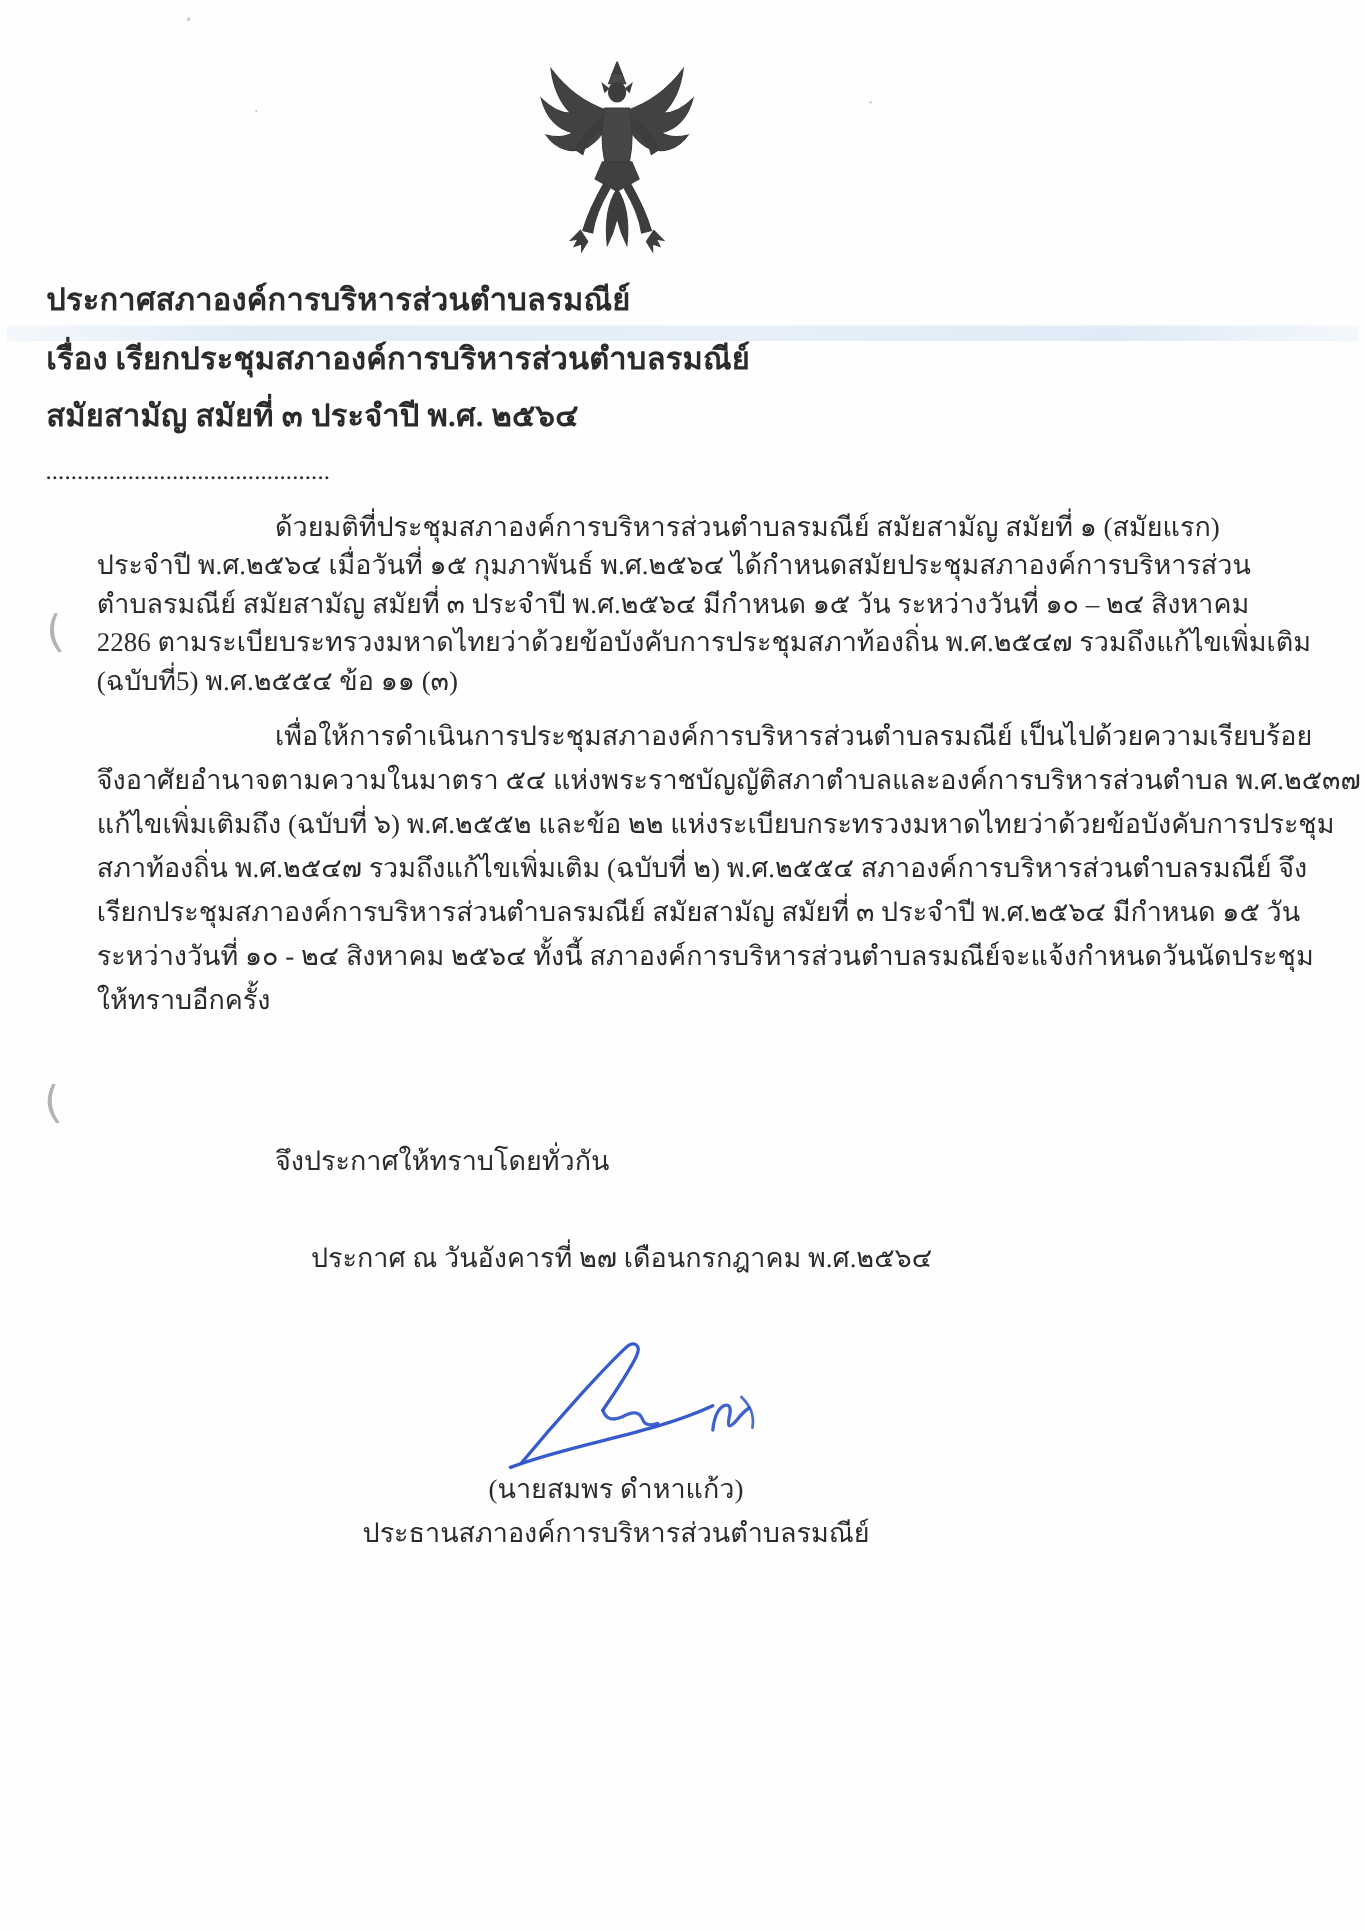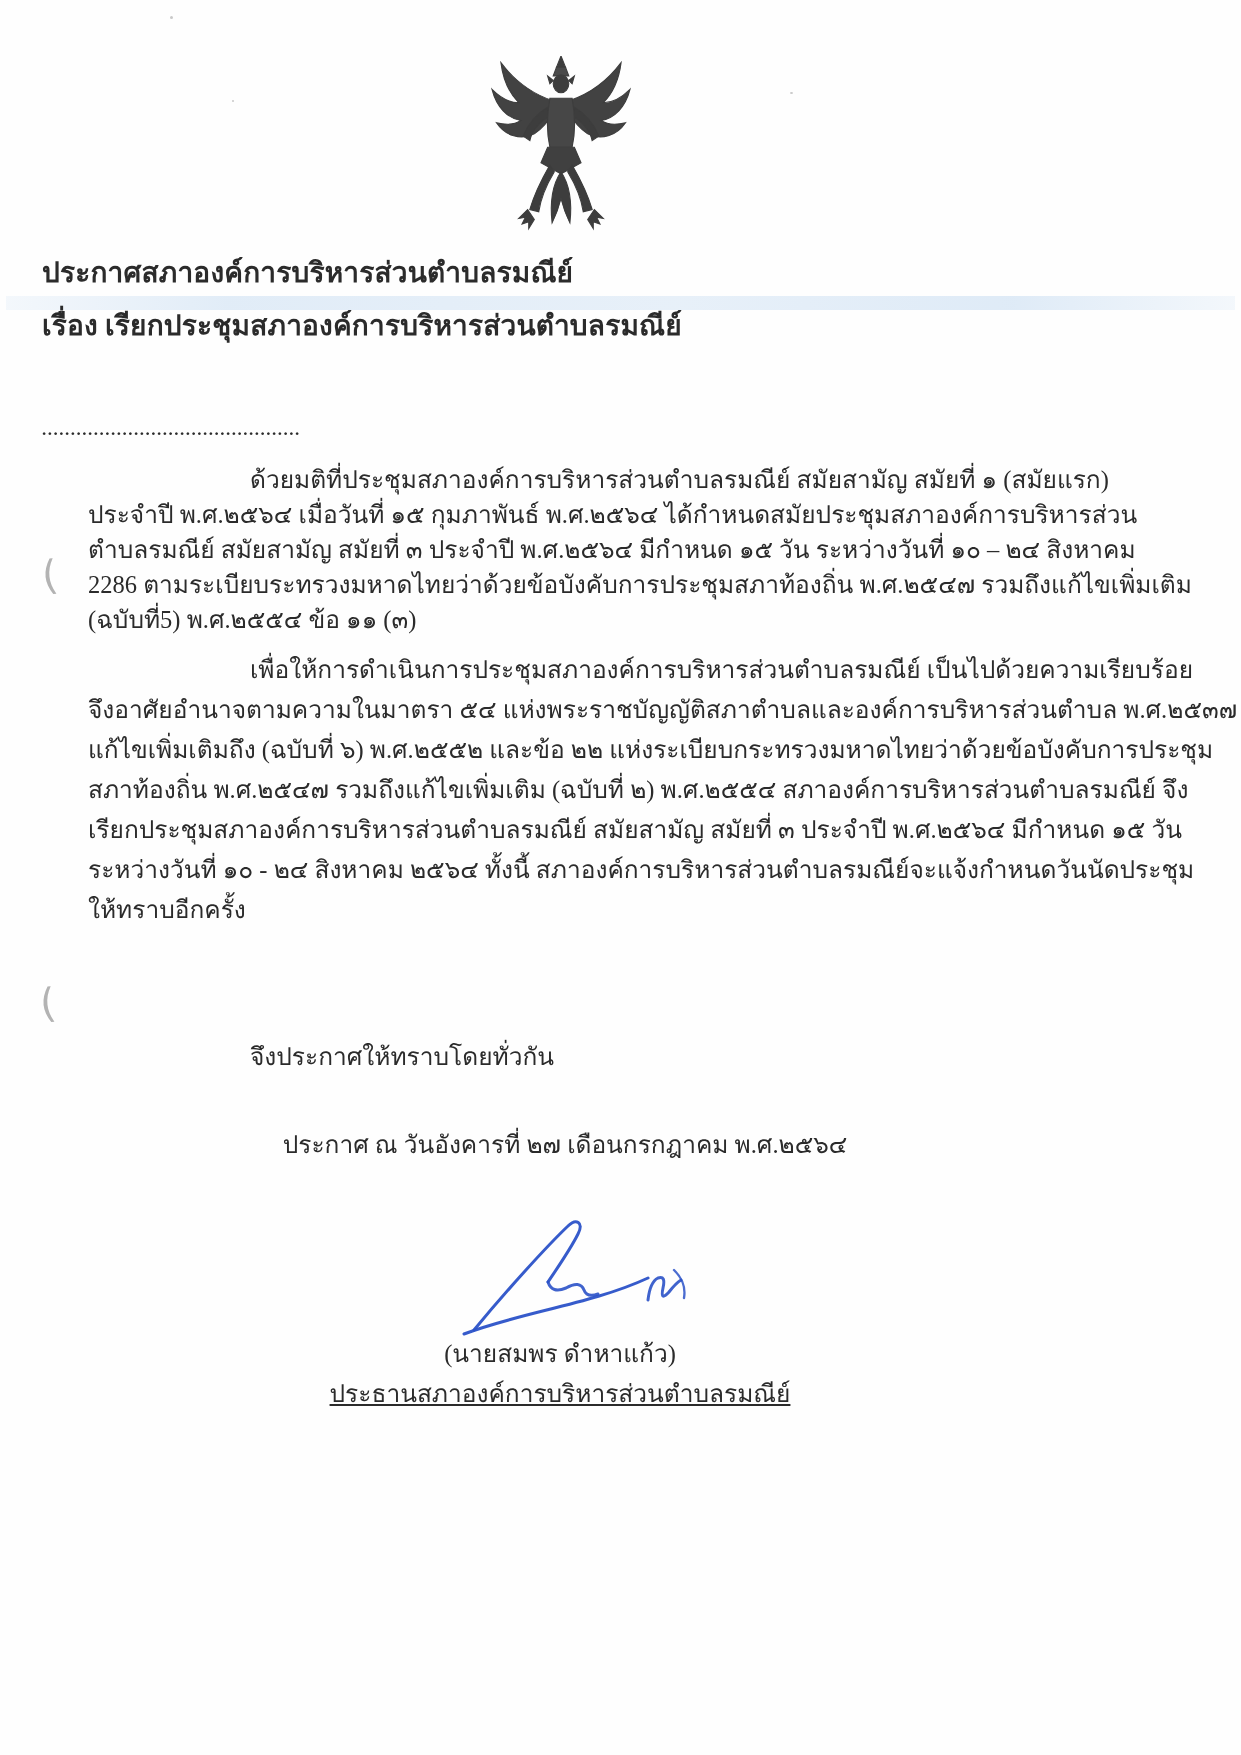--- a/index.html
+++ b/index.html
@@ -42,21 +42,21 @@
     font-size:24.5px;line-height:34px;white-space:nowrap;
   }
   .indent{padding-left:162px;}
 
   .closing{top:1040px;left:250px;}
   .dateline{top:1128px;left:0;width:1130px;text-align:center;font-size:24.5px;}
 
   .signature-wrap{position:absolute;top:1212px;left:452px;width:300px;height:132px;}
 
   .name-line{top:1334px;}
-  .pos-line{top:1374px;text-decoration:underline;}
+  .pos-line{top:1374px;}
   .sig-text{position:absolute;left:0;width:1120px;text-align:center;font-size:24.5px;}
 </style>
 </head>
 <body>
 
 <div class="page">
 
   <div class="scan-band"></div>
   <div class="paren-artifact" style="top:552px;left:42px;">(</div>
   <div class="paren-artifact" style="top:980px;left:40px;">(</div>
@@ -91,20 +91,21 @@
         <path d="M80 98 C88 112 94 124 98 138 l-8 2 C88 126 82 114 76 104 Z"></path>
 
         <path d="M40 138 l-8 8 6 -1 -3 6 6 -2 0 6 5 -8 Z"></path>
         <path d="M100 138 l8 8 -6 -1 3 6 -6 -2 0 6 -5 -8 Z"></path>
       </g>
     </svg>
   </div>
 
   <div class="center-col title-line t1">ประกาศสภาองค์การบริหารส่วนตำบลรมณีย์</div>
   <div class="center-col title-line t2">เรื่อง  เรียกประชุมสภาองค์การบริหารส่วนตำบลรมณีย์</div>
+  <div class="center-col title-line t3">สมัยสามัญ  สมัยที่ ๓  ประจำปี พ.ศ. ๒๕๖๔</div>
   <div class="center-col dots">.............................................</div>
 
   <div class="body-line indent" style="top:463px;">ด้วยมติที่ประชุมสภาองค์การบริหารส่วนตำบลรมณีย์  สมัยสามัญ  สมัยที่ ๑  (สมัยแรก)</div>
   <div class="body-line" style="top:498px;">ประจำปี  พ.ศ.๒๕๖๔  เมื่อวันที่ ๑๕ กุมภาพันธ์  พ.ศ.๒๕๖๔  ได้กำหนดสมัยประชุมสภาองค์การบริหารส่วน</div>
   <div class="body-line" style="top:533px;">ตำบลรมณีย์ สมัยสามัญ สมัยที่ ๓ ประจำปี พ.ศ.๒๕๖๔  มีกำหนด ๑๕ วัน ระหว่างวันที่ ๑๐ – ๒๔ สิงหาคม</div>
   <div class="body-line" style="top:568px;">2286  ตามระเบียบระทรวงมหาดไทยว่าด้วยข้อบังคับการประชุมสภาท้องถิ่น พ.ศ.๒๕๔๗ รวมถึงแก้ไขเพิ่มเติม</div>
   <div class="body-line" style="top:603px;">(ฉบับที่5) พ.ศ.๒๕๕๔  ข้อ ๑๑ (๓)</div>
 
   <div class="body-line indent" style="top:653px;">เพื่อให้การดำเนินการประชุมสภาองค์การบริหารส่วนตำบลรมณีย์   เป็นไปด้วยความเรียบร้อย</div>
   <div class="body-line" style="top:693px;">จึงอาศัยอำนาจตามความในมาตรา ๕๔ แห่งพระราชบัญญัติสภาตำบลและองค์การบริหารส่วนตำบล พ.ศ.๒๕๓๗</div>

